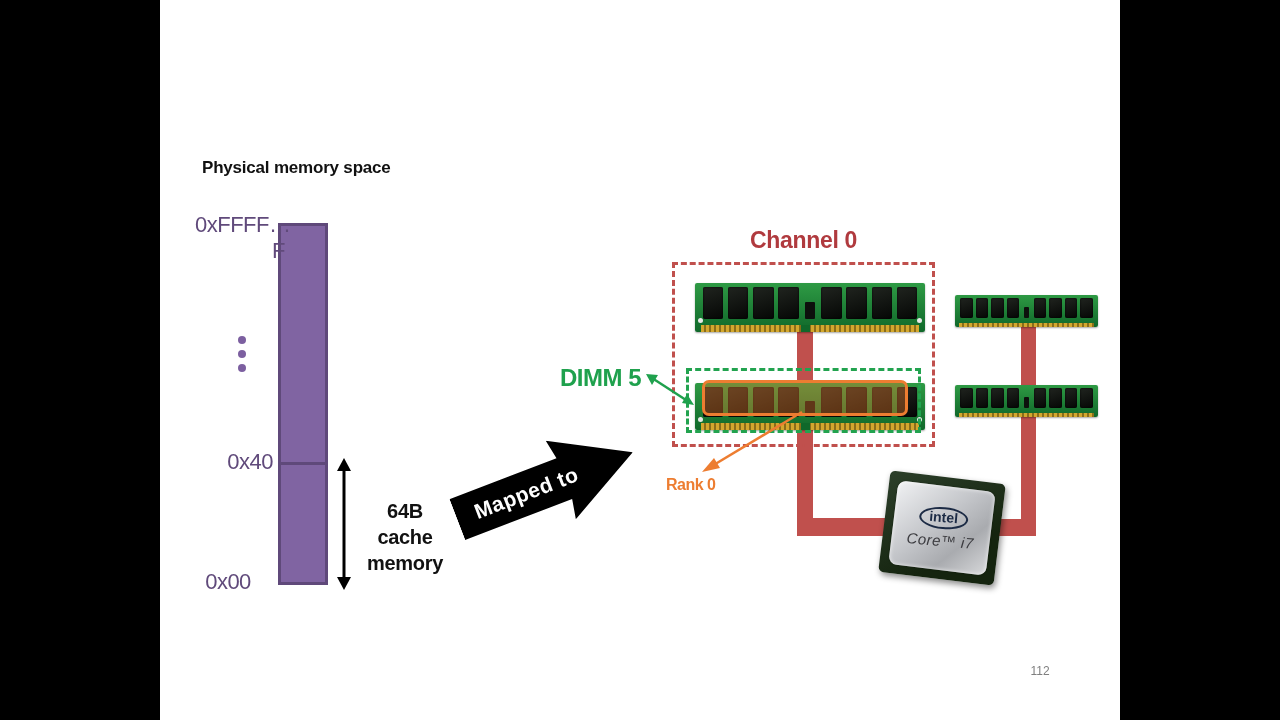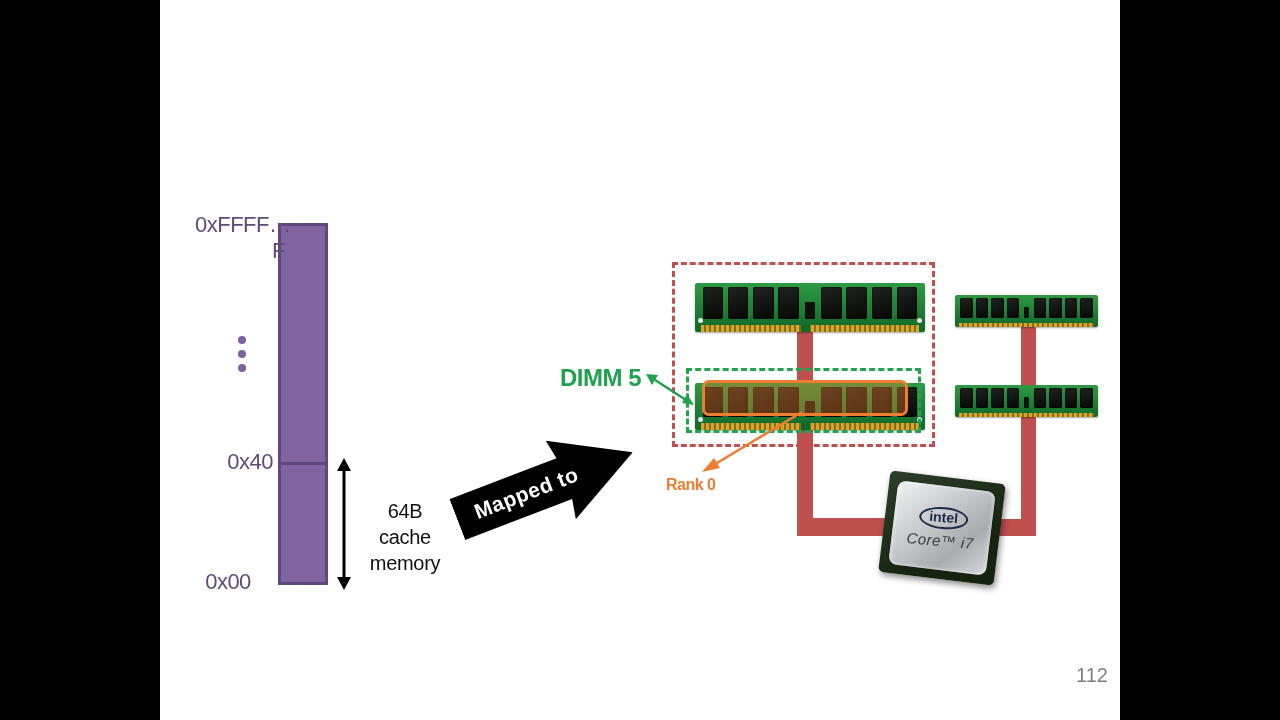--- a/index.html
+++ b/index.html
@@ -32,21 +32,21 @@
   .addr.top { left:183px; top:212px;margin-left:12px; }
   .addr.mid { left:183px; top:449px;text-align:right; }
   .addr.bot { left:183px; top:569px;text-align:center; }
   .mem-dots { position:absolute; left:238px; top:336px; width:9px; z-index:6; }
   .mem-dots .dot { width:8px; height:8px; border-radius:50%; background:#7C5FA0; margin-bottom:6px; }
 
   .varrow { position:absolute; left:333px; top:457px; z-index:6; }
 
   .block-label {
     position:absolute; left:345px; top:498px; width:120px; text-align:center;
-    font-size:20px; font-weight:normal; color:#111; line-height:1.3; letter-spacing:-0.3px; z-index:6;
+    font-size:20px; font-weight:bold; color:#111; line-height:1.3; letter-spacing:-0.3px; z-index:6;
   }
 
   
   .mapped-arrow {
     position:absolute; left:451px; top:444px; width:188px; height:84px;
     background:#000;
     clip-path:polygon(0 24%, 61% 24%, 59% 0, 100% 50%, 59% 100%, 61% 76%, 0 76%);
     transform:rotate(-21deg);
     display:flex; align-items:center; justify-content:center;
     z-index:7;
@@ -106,32 +106,33 @@
   .cpu-lid { width:100%; height:100%; border-radius:8px;
              background:linear-gradient(135deg,#f0f1f3 0%,#c3c5c9 45%,#a9abaf 70%,#d7d8da 100%);
              display:flex; flex-direction:column; align-items:center; justify-content:center;
              box-shadow:inset 0 0 4px rgba(255,255,255,0.8), 0 0 2px rgba(0,0,0,0.4); }
   .intel-logo { font-size:14px; font-weight:bold; color:#1c2b45;
                 border:2px solid #1c2b45; border-radius:50%; padding:0px 8px 2px; line-height:1.15;
                 transform:rotate(-2deg); }
   .core-text { margin-top:2px; font-size:15px; color:#3c3c40; font-style:italic; letter-spacing:0.5px;
                transform:rotate(-2deg); }
 
-  .page-number { position:absolute; left:1052px; top:664px; width:80px; text-align:center;
-                 font-size:20px; color:#7F7F7F; z-index:6; }
+  .page-number { position:absolute; left:1000px; top:664px; width:80px; text-align:center;
+                 font-size:12px; color:#7F7F7F; z-index:6; }
 </style>
 </head>
 <body>
 
 <div class="stage">
 
   <div class="letterbox left"></div>
   <div class="letterbox right"></div>
 
 
+  <div class="pms-label">Physical memory space</div>
 
   <div class="mem-bar">
     <div class="mem-divider"></div>
   </div>
 
   <div class="addr top">0xFFFF…F</div>
   <div class="addr mid">0x40</div>
   <div class="addr bot">0x00</div>
 
   <div class="mem-dots">
@@ -223,20 +224,21 @@
         <div class="chip"></div>
         <div class="chip"></div>
     </div>
     <div class="gold"></div>
   </div>
 
   <div class="rank-rect"></div>
   <div class="channel-box"></div>
   <div class="dimm-box"></div>
 
+  <div class="channel-label">Channel 0</div>
   <div class="dimm-label">DIMM 5</div>
   <div class="rank-label">Rank 0</div>
 
   <svg class="pointer-svg" style="left:644px; top:370px;" width="52" height="40" viewBox="0 0 52 40">
     <line x1="8" y1="8" x2="42" y2="30" stroke="#1FA14D" stroke-width="2.5"></line>
     <polygon points="50,35 38,33 43,24" fill="#1FA14D"></polygon>
     <polygon points="2,4 14,5 8,15" fill="#1FA14D"></polygon>
   </svg>
 
   <svg class="pointer-svg" style="left:698px; top:404px;" width="112" height="76" viewBox="0 0 112 76">

